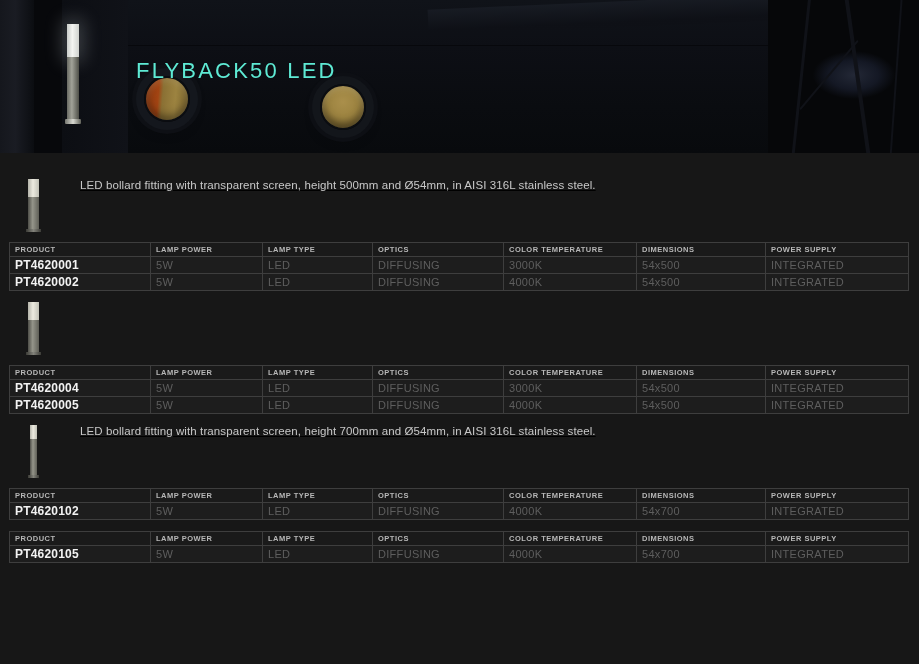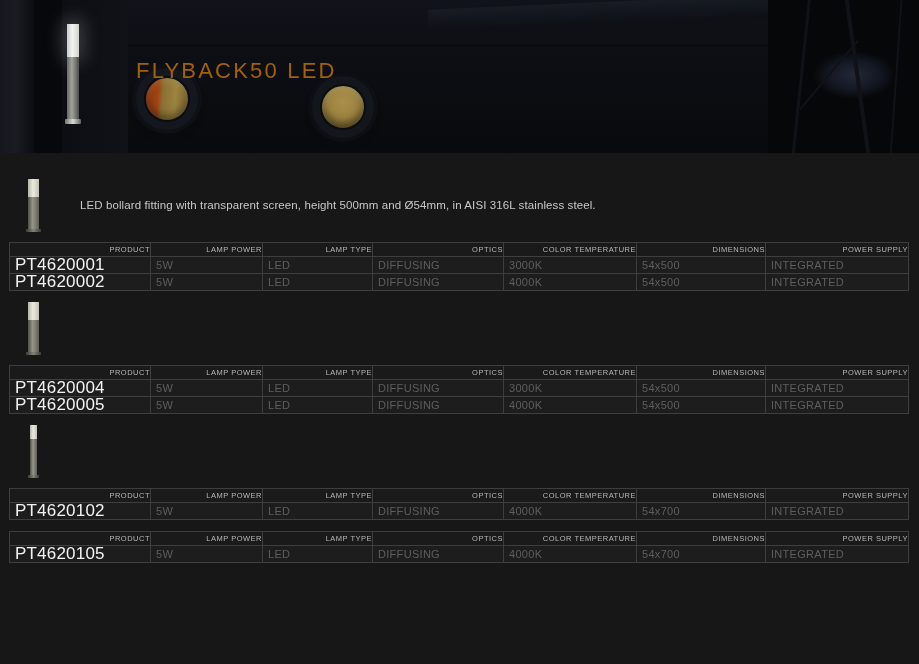--- a/index.html
+++ b/index.html
@@ -41,49 +41,49 @@
   .porthole.p1 { left: 144px; top: 76px; width: 46px; height: 46px;
     border: 2px solid #0b0d11;
     background: linear-gradient(95deg, #8e3910 0%, #a24413 30%, #8a7034 40%, #9c8340 68%, #7e672f 100%);
     box-shadow: 0 0 0 8px #14171d, 0 0 0 12px #0e1015, 0 6px 14px rgba(0,0,0,.65), inset 0 3px 6px rgba(255,235,190,.18), inset 0 -4px 8px rgba(0,0,0,.45); }
   .porthole.p2 { left: 320px; top: 84px; width: 46px; height: 46px;
     border: 2px solid #0b0d11;
     background: radial-gradient(circle at 50% 38%, #aa8f4b 0%, #9c8340 45%, #7c6630 80%, #55441f 100%);
     box-shadow: 0 0 0 8px #13161b, 0 0 0 12px #0d0f14, 0 6px 14px rgba(0,0,0,.65), inset 0 3px 6px rgba(255,240,200,.22), inset 0 -4px 8px rgba(0,0,0,.45); }
 
   .hero-title { position: absolute; left: 136px; top: 58px; z-index: 5;
-    font-size: 22px; font-weight: 300; letter-spacing: 2.2px; color: #a16207; text-align: center; }
+    font-size: 22px; font-weight: 300; letter-spacing: 2.2px; color: #5eead4; text-align: center; }
 
   
   .section { margin-top: 11px; }
   .section.first { margin-top: 26px; }
-  .sec-top { display: flex; align-items: center; height: 52px; margin-bottom: 11px; }
+  .sec-top { display: flex; align-items: flex-start; height: 52px; margin-bottom: 11px; text-decoration: underline; }
   .thumb { width: 80px; height: 52px; padding-left: 28px; display: flex; align-items: center; flex-shrink: 0; }
   .bollard { display: flex; flex-direction: column; height: 53px; }
   .bollard.v500 { width: 11px; }
   .bollard.v700 { width: 7px; margin-left: 2px; }
   .bscreen { background: linear-gradient(90deg,#b4b4aa 0%,#edebe0 45%,#c1c1b6 100%); }
   .v500 .bscreen { height: 18px; }
   .v700 .bscreen { height: 14px; }
   .bbody { flex: 1; background: linear-gradient(90deg,#4e4e48 0%,#95958a 42%,#5f5f57 100%); }
   .bbase { height: 3px; width: calc(100% + 4px); margin-left: -2px;
     background: linear-gradient(90deg,#3b3b36 0%,#82827a 50%,#3b3b36 100%); }
   .desc { font-size: 11.5px; color: #c8c8c8; letter-spacing: .1px; }
 
   
   table.spec { border-collapse: collapse; table-layout: fixed; width: 899px; margin-left: 9px; }
   col.c0 { width: 141px; } col.c1 { width: 112px; } col.c2 { width: 110px; }
   col.c3 { width: 131px; } col.c4 { width: 133px; } col.c5 { width: 129px; } col.c6 { width: 143px; }
-  .spec th { height: 13px; line-height: 13px; padding: 0 0 0 5px; text-align: right;
+  .spec th { height: 13px; line-height: 13px; padding: 0 0 0 5px; text-align: left;
     border: 1px solid #3e3e3e; background: #1a1a1a;
-    font-size: 7.5px; font-weight: normal; letter-spacing: .5px; color: #b7b7b7; }
+    font-size: 7.5px; font-weight: bold; letter-spacing: .5px; color: #b7b7b7; }
   .spec td { height: 16px; line-height: 16px; padding: 0 0 0 5px;
     border: 1px solid #3e3e3e; background: #1d1d1d;
     font-size: 11px; letter-spacing: .3px; color: #5e5e5e; white-space: nowrap; overflow: hidden; }
-  .spec td.pcode { color: #f2f2f2; font-weight: normal; font-size: 17px; letter-spacing: .2px; cursor: pointer; }
+  .spec td.pcode { color: #f2f2f2; font-weight: bold; font-size: 12px; letter-spacing: .2px; cursor: pointer; }
 </style>
 </head>
 <body>
 
 <div class="page">
 
   <header class="hero">
     <div class="h-wall"></div>
     <div class="h-wall-upper"></div>
     <div class="h-eave"></div>
@@ -221,20 +221,21 @@
 
   <section class="section">
     <div class="sec-top">
       <div class="thumb">
         <div class="bollard v700">
           <div class="bscreen"></div>
           <div class="bbody"></div>
           <div class="bbase"></div>
         </div>
       </div>
+      <p class="desc">LED bollard fitting with transparent screen, height 700mm and Ø54mm, in AISI 316L stainless steel.</p>
     </div>
     <table class="spec">
       <colgroup>
           <col class="c0">
           <col class="c1">
           <col class="c2">
           <col class="c3">
           <col class="c4">
           <col class="c5">
           <col class="c6">

